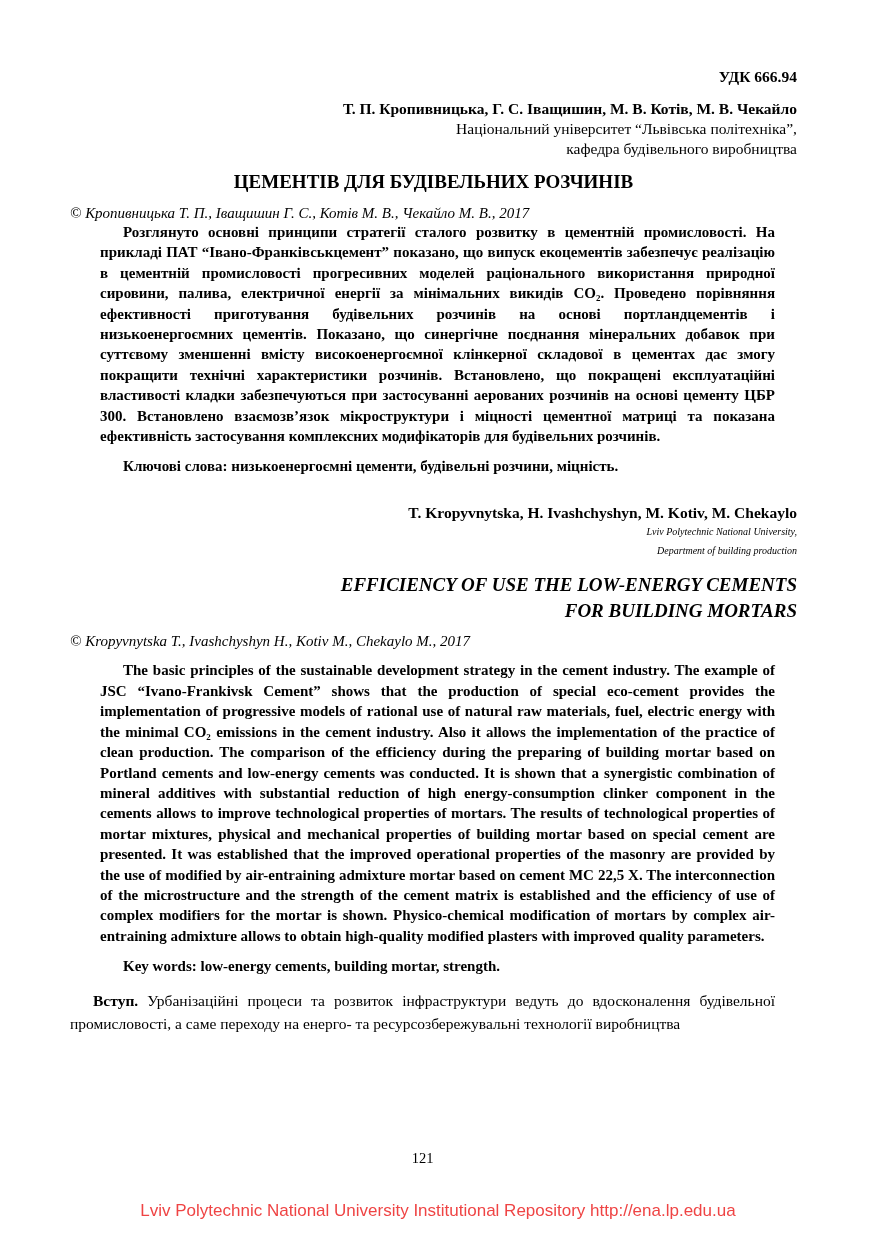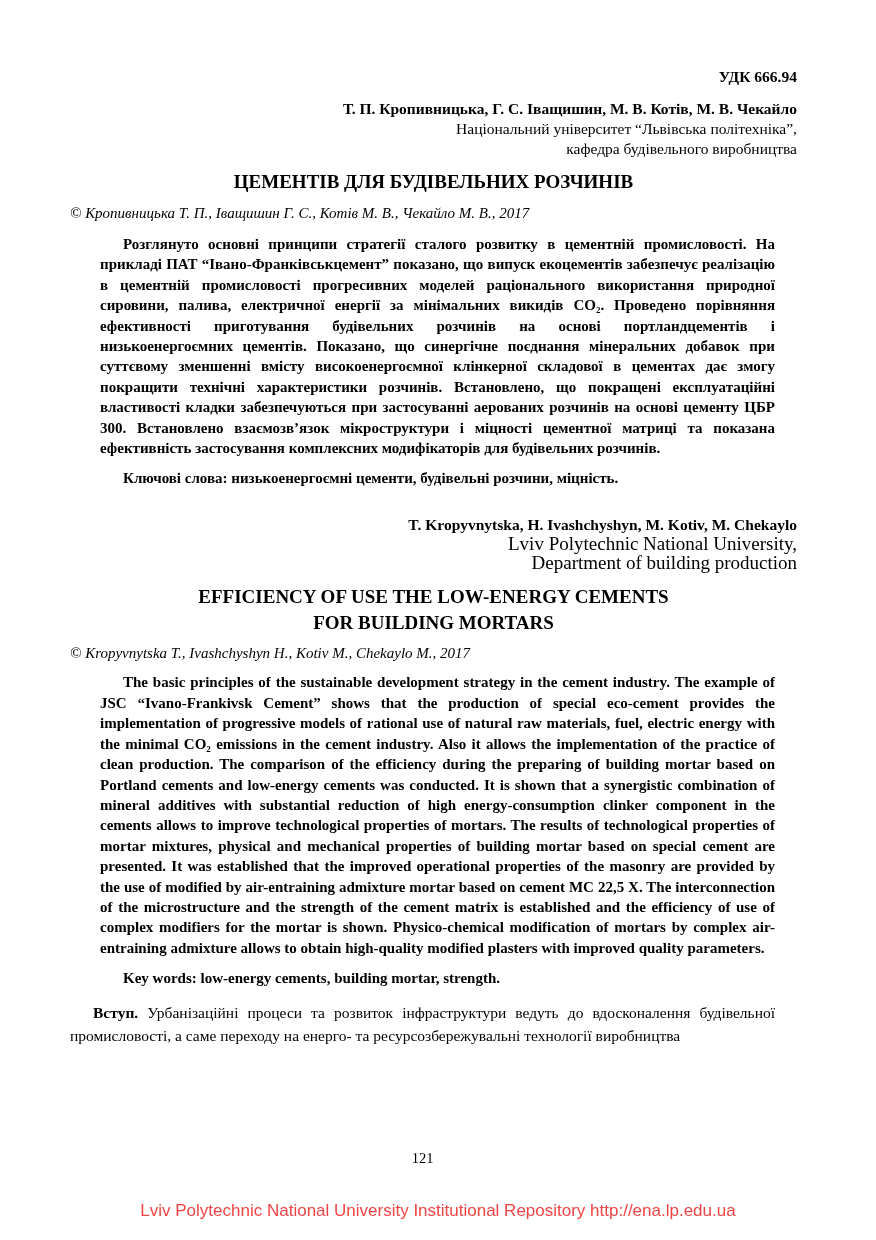--- a/index.html
+++ b/index.html
@@ -44,21 +44,21 @@
     line-height: 25px;
   }
   .copyright {
     margin-top: 10px;
     margin-right: 22px;
     font-style: italic;
     font-size: 15px;
     line-height: 18px;
   }
   .abstract {
-    margin-top: 12px;
+    margin-top: 0;
     margin-left: 30px;
     margin-right: 22px;
     text-align: justify;
     font-weight: bold;
     font-size: 15px;
     line-height: 20.4px;
     text-indent: 23px;
   }
   .keywords {
     margin-top: 11px;
@@ -71,29 +71,31 @@
   }
   .authors-en {
     margin-top: 28px;
     text-align: right;
     font-weight: bold;
     font-size: 15.5px;
     line-height: 19px;
   }
   .affil-en {
     text-align: right;
-    font-size: 19px;
+    font-size: 10px;
     line-height: 19px;
+    font-style: italic;
   }
   .title-en {
     margin-top: 12px;
-    text-align: center;
+    text-align: right;
     font-weight: bold;
     font-size: 19px;
     line-height: 26px;
+    font-style: italic;
   }
   .copyright-en {
     margin-top: 8px;
   }
   .abstract-en {
     margin-top: 10px;
   }
   .keywords-en {
     margin-top: 11px;
   }

